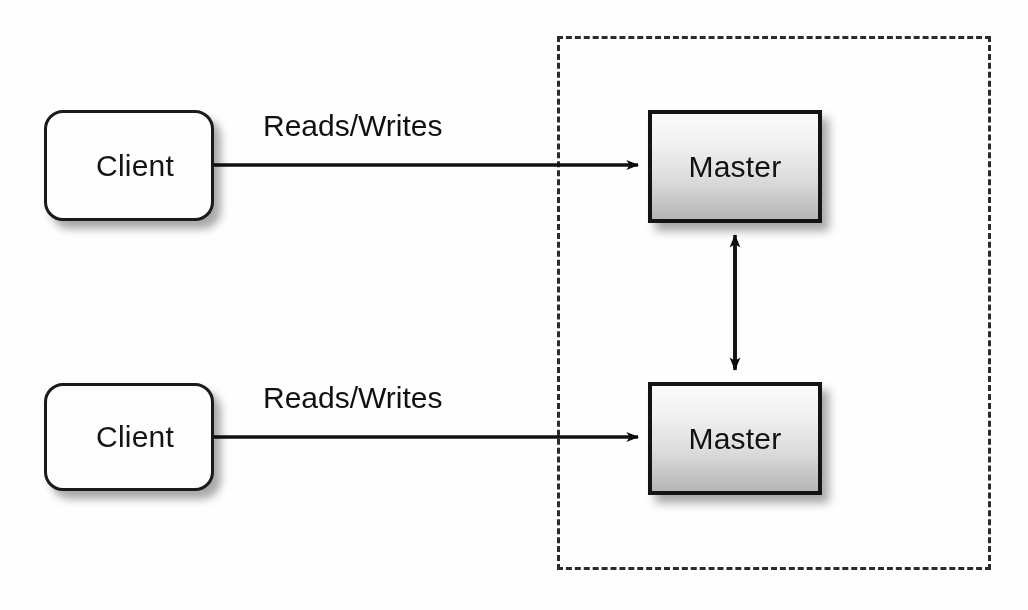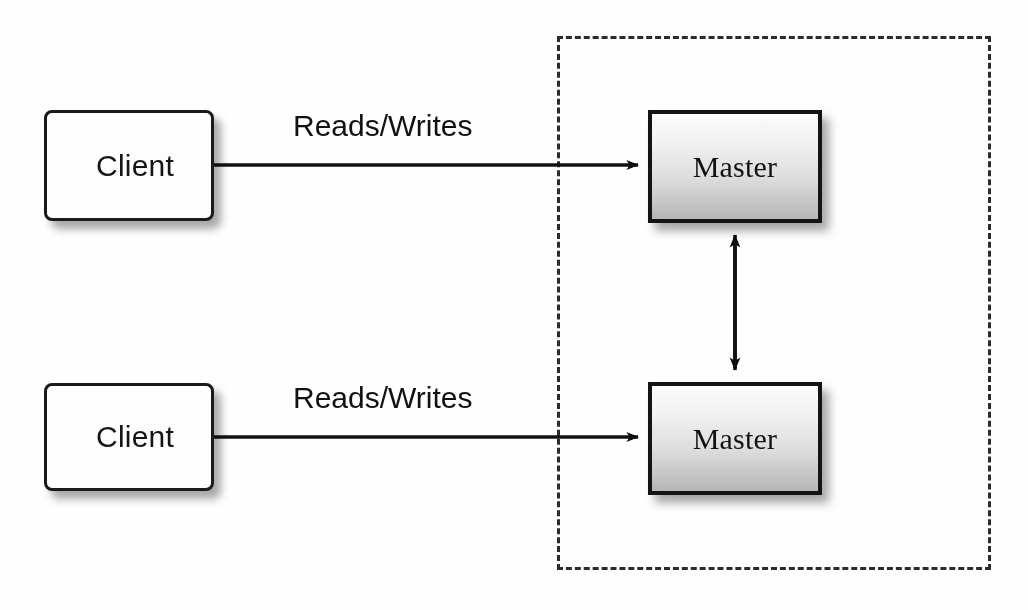--- a/index.html
+++ b/index.html
@@ -25,21 +25,21 @@
     border: 3.5px dashed #2b2b2b;
     background: transparent;
   }
 
   
   .client-node {
     position: absolute;
     box-sizing: border-box;
     background: #fdfdfd;
     border: 3.5px solid #1a1a1a;
-    border-radius: 8px;
+    border-radius: 19px;
     display: flex;
     align-items: center;
     justify-content: center;
     box-shadow: 7px 8px 9px rgba(0,0,0,0.34);
     padding-left: 12px;
   }
   .client-node .node-label {
     font-size: 30px;
     color: #141414;
     letter-spacing: 0.2px;
@@ -49,37 +49,35 @@
   
   .master-node {
     position: absolute;
     box-sizing: border-box;
     background: linear-gradient(to bottom, #fbfbfb 0%, #f2f2f2 26%, #dcdcdc 62%, #c2c2c2 88%, #b6b6b6 100%);
     border: 4px solid #141414;
     display: flex;
     align-items: center;
     justify-content: center;
     box-shadow: 7px 8px 9px rgba(0,0,0,0.34);
-    font-family: Liberation Serif, serif;
   }
   .master-node .node-label {
     font-size: 30px;
     color: #121212;
     letter-spacing: 0.2px;
     line-height: 1;
   }
 
   
   .edge-label {
     position: absolute;
     font-size: 30px;
     color: #111111;
     white-space: nowrap;
     line-height: 1;
-    margin-left: 30px;
   }
 
   
   #connectors {
     position: absolute;
     left: 0;
     top: 0;
     width: 1028px;
     height: 610px;
     pointer-events: none;

